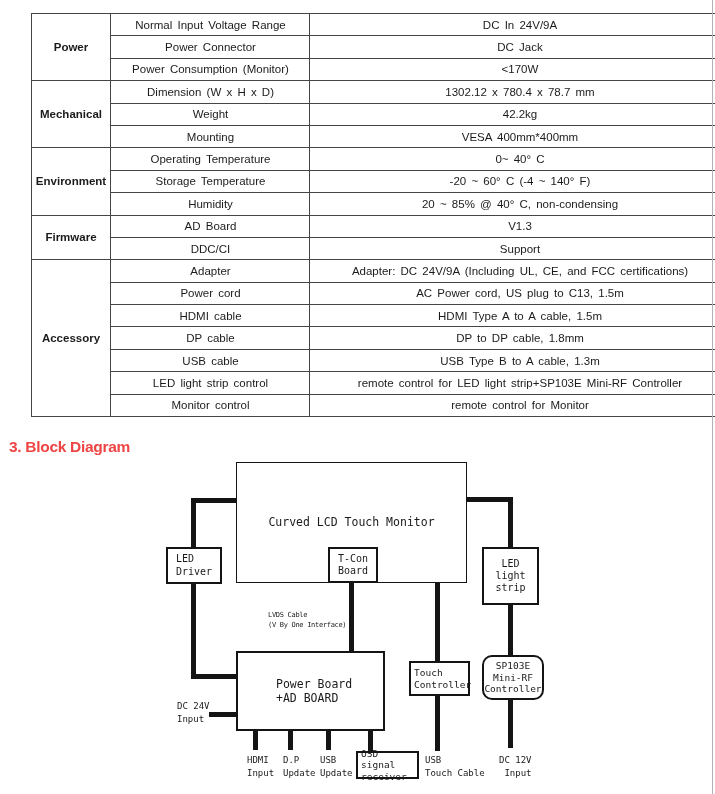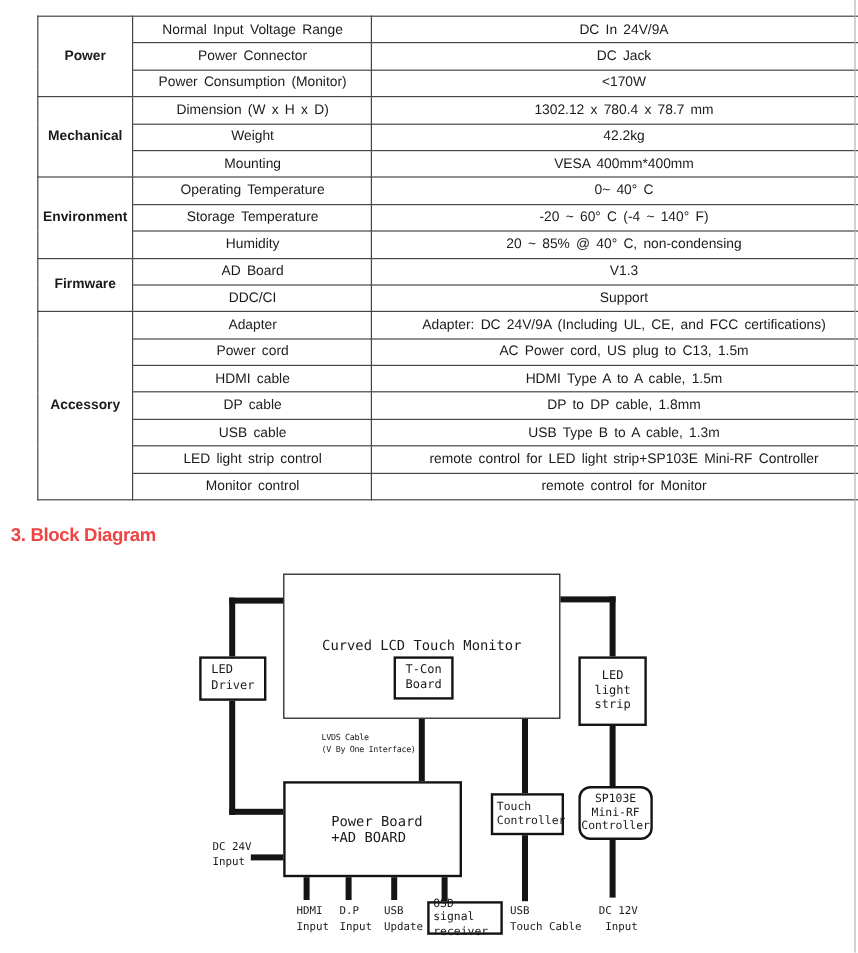--- a/index.html
+++ b/index.html
@@ -38,21 +38,21 @@
     font-family:"DejaVu Sans Mono",monospace;color:#1a1a1a;
     white-space:pre-line;line-height:1.22;box-sizing:border-box;
     display:flex;flex-direction:column;justify-content:center;
   }
   .dbox.center{text-align:center;}
   .dbox.left{text-align:left;}
   .dlabel{
     position:absolute;font-family:"DejaVu Sans Mono",monospace;color:#1a1a1a;
     font-weight:normal;white-space:pre-line;
   }
-  #monitor-node{border-width:1.5px;font-size:11.5px;margin-top:16px;}
+  #monitor-node{border-width:1.5px;font-size:11.5px;}
   #power-node{font-size:11.5px;}
   #page-edge{position:absolute;left:712px;top:0;width:1px;height:794px;background:#b3b3b3;}
 </style>
 </head>
 <body>
 
 <div id="canvas">
 
   <table id="spec-table">
     <tbody>
@@ -183,21 +183,21 @@
   <div class="dlabel" style="left:268px;top:610px;font-size:7px;letter-spacing:-0.3px;line-height:10px;">LVDS Cable
 (V By One Interface)</div>
 
   <div class="dlabel" style="left:177px;top:700px;font-size:9px;line-height:13px;">DC 24V
 Input</div>
 
   <div class="dlabel" style="left:247px;top:754px;font-size:9px;line-height:13px;">HDMI
 Input</div>
 
   <div class="dlabel" style="left:283px;top:754px;font-size:9px;line-height:13px;">D.P
-Input</div>
+Update</div>
 
   <div class="dlabel" style="left:320px;top:754px;font-size:9px;line-height:13px;">USB
 Update</div>
 
   <div class="dlabel" style="left:425px;top:754px;font-size:9px;line-height:13px;">USB
 Touch Cable</div>
 
   <div class="dlabel" style="left:499px;top:754px;font-size:9px;line-height:13px;text-align:right;">DC 12V
 Input</div>
 

